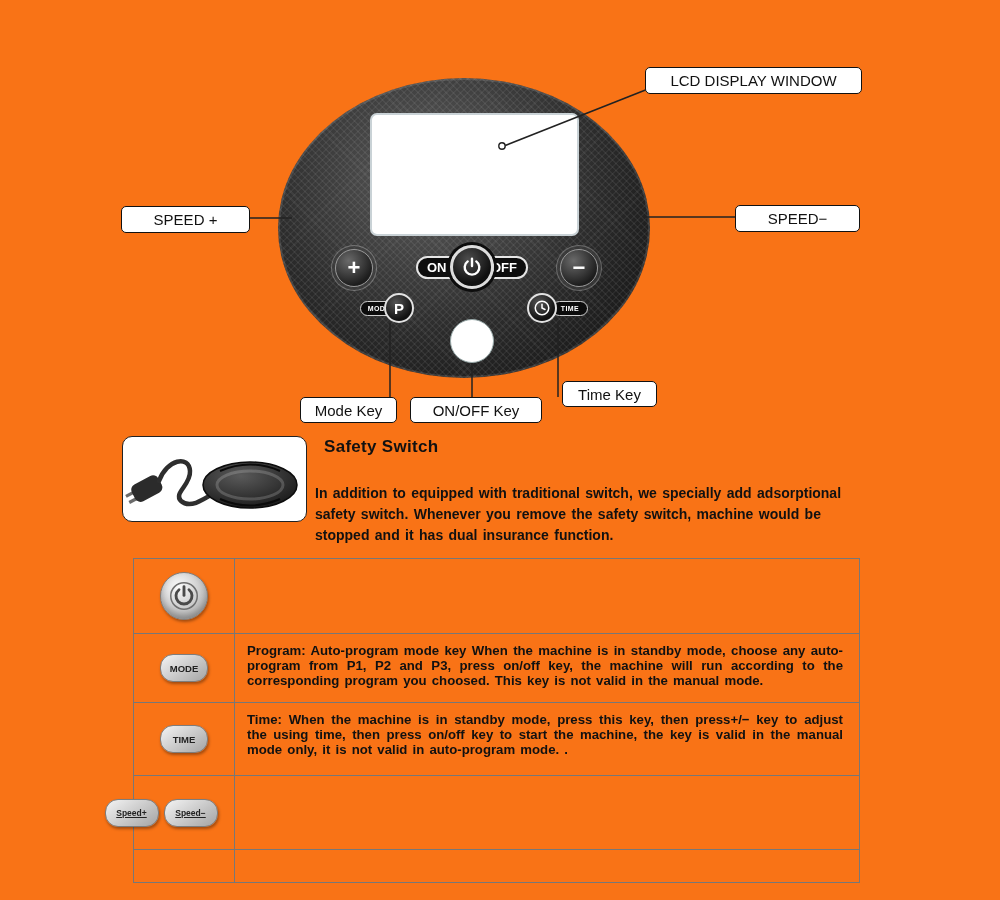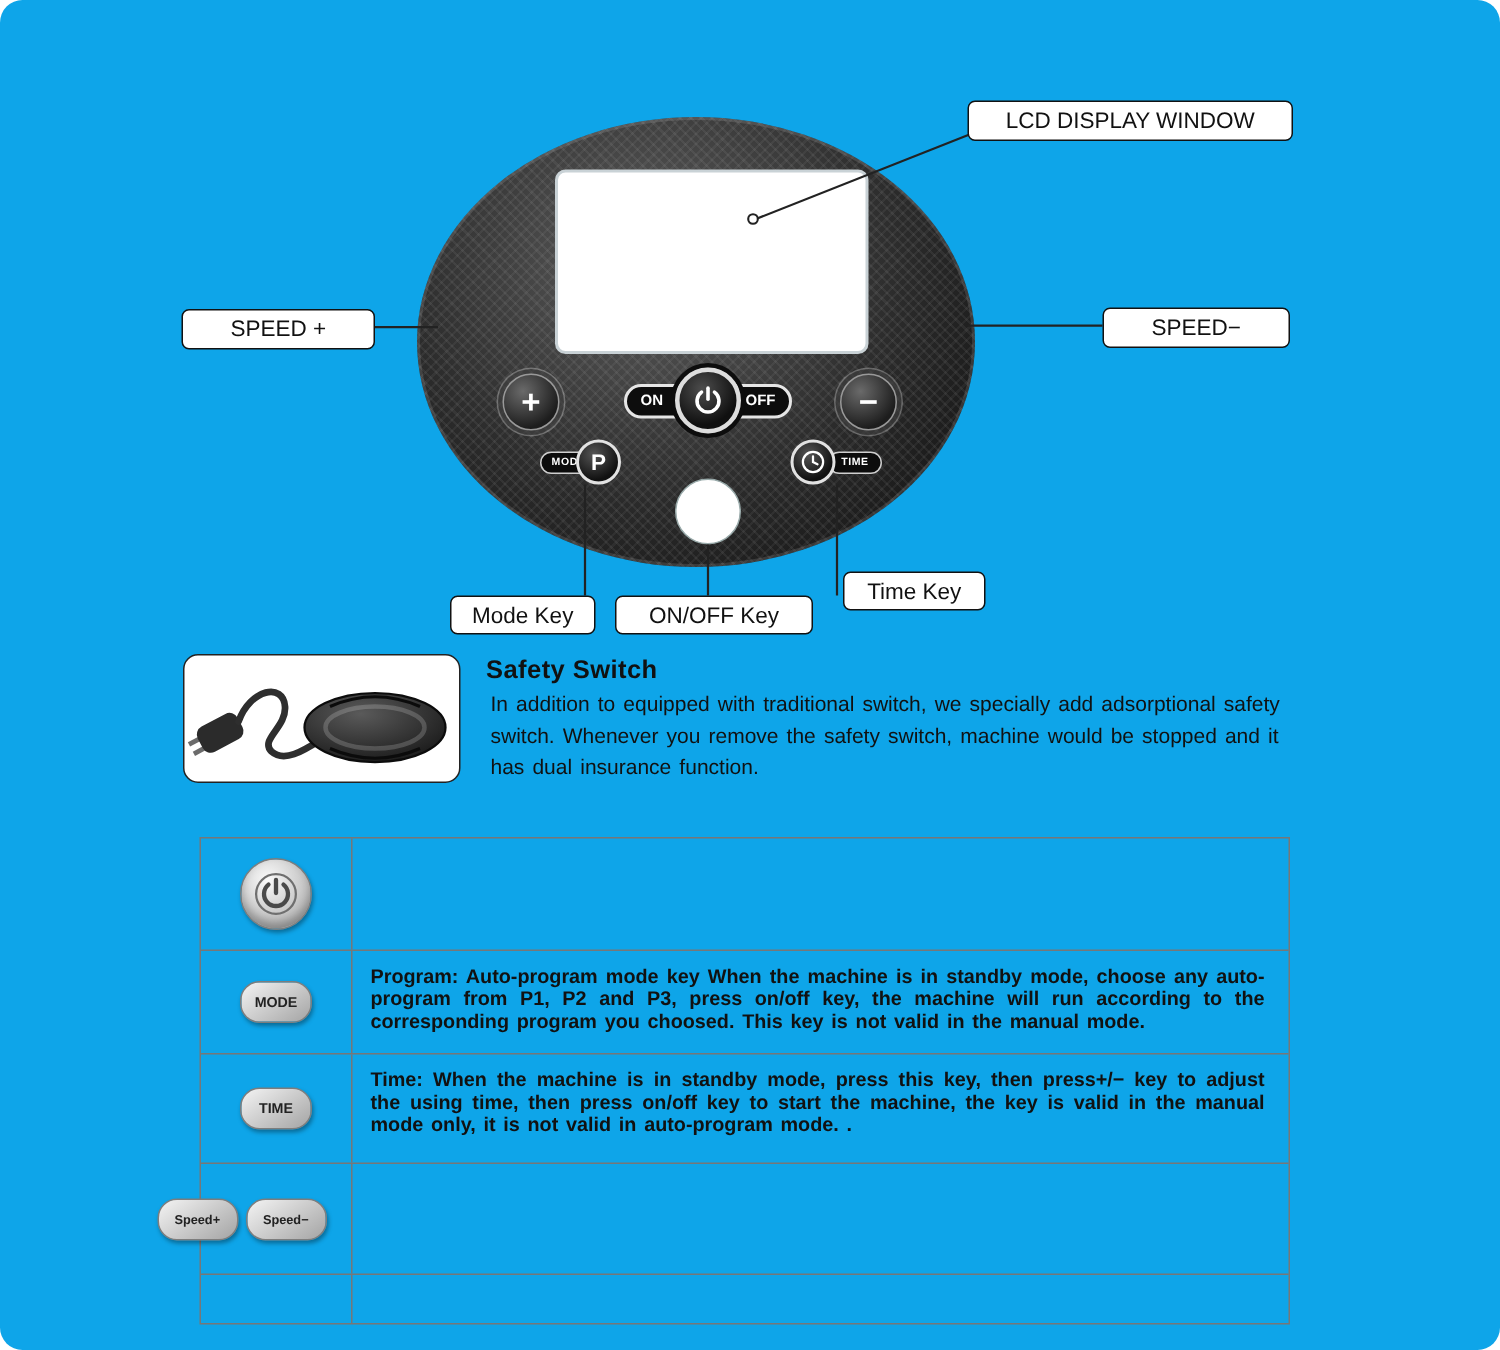--- a/index.html
+++ b/index.html
@@ -1,17 +1,17 @@
 <!DOCTYPE html>
 <html><head>
 <meta charset="utf-8">
 <style>
   html,body{margin:0;padding:0;background:#fff;}
-  .page{position:relative;width:1000px;height:900px;background:#0ea5e9;overflow:hidden;
-        font-family:"Liberation Sans", sans-serif;color:#111;border-radius:15px;}
+  .page{position:relative;width:1000px;height:900px;background:#f97316;overflow:hidden;
+        font-family:"Liberation Sans", sans-serif;color:#111;}
   svg.overlay{position:absolute;left:0;top:0;z-index:5;pointer-events:none;}
 
   
   .callout{position:absolute;background:#fff;border:1.6px solid #111;border-radius:5px;
            display:flex;align-items:center;justify-content:center;font-size:15px;
            color:#111;z-index:6;white-space:nowrap;}
 
   
   .panel{position:absolute;left:278px;top:78px;width:372px;height:300px;border-radius:50%;
     background:
@@ -20,59 +20,59 @@
       radial-gradient(ellipse at 42% 32%, #5e5e5e, #2b2b2b 55%, #0d0d0d 100%);
     box-shadow:inset 0 0 0 2px rgba(255,255,255,.12);z-index:1;}
   .lcd{position:absolute;left:370px;top:113px;width:205px;height:119px;background:#fff;
        border:2px solid #c9d2d6;border-radius:7px;z-index:2;}
   .round-btn{position:absolute;width:36px;height:36px;border-radius:50%;z-index:2;
        background:radial-gradient(circle at 35% 30%, #6a6a6a, #1d1d1d 72%);
        border:1px solid #999;box-shadow:0 0 0 3px rgba(0,0,0,.45), 0 0 0 4px rgba(255,255,255,.28);
        display:flex;align-items:center;justify-content:center;color:#fff;font-size:22px;font-weight:bold;line-height:1;}
   .pill{position:absolute;left:416px;top:256px;width:112px;height:23px;background:#0d0d0d;
        border:2px solid #e6e6e6;border-radius:14px;display:flex;justify-content:space-between;
-       align-items:center;padding:0 9px;color:#fff;font-size:10px;font-weight:bold;z-index:2;box-sizing:border-box;}
+       align-items:center;padding:0 9px;color:#fff;font-size:13px;font-weight:bold;z-index:2;box-sizing:border-box;}
   .power-btn{position:absolute;left:450px;top:245px;width:44px;height:44px;border-radius:50%;
        background:radial-gradient(circle at 40% 30%, #4d4d4d, #101010 68%);
        border:3px solid #ddd;box-shadow:0 0 0 3px #0d0d0d;box-sizing:border-box;
        display:flex;align-items:center;justify-content:center;z-index:3;}
   .tag{position:absolute;background:#0c0c0c;border:1px solid #cfcfcf;border-radius:8px;color:#fff;
        font-size:7px;font-weight:bold;display:flex;align-items:center;justify-content:center;
        letter-spacing:.4px;z-index:2;box-sizing:border-box;}
   .small-circle{position:absolute;width:30px;height:30px;border-radius:50%;z-index:3;box-sizing:border-box;
        background:radial-gradient(circle at 38% 30%, #555, #111 70%);border:2px solid #e2e2e2;
        display:flex;align-items:center;justify-content:center;color:#fff;font-size:15px;font-weight:bold;}
   .hole{position:absolute;left:450px;top:319px;width:44px;height:44px;border-radius:50%;
        background:#fff;border:1px solid #9aa;z-index:2;box-sizing:border-box;}
 
   
   .safety-box{position:absolute;left:122px;top:436px;width:183px;height:84px;border:1.6px solid #222;
        border-radius:10px;z-index:2;overflow:hidden;background:#fff;}
   .safety-heading{position:absolute;left:324px;top:437px;font-size:17px;font-weight:bold;letter-spacing:.3px;}
-  .safety-body{position:absolute;left:315px;top:459px;width:545px;font-size:14px;font-weight:normal;
-       line-height:21px;word-spacing:1.5px;margin-left:12px;}
+  .safety-body{position:absolute;left:315px;top:483px;width:545px;font-size:14px;font-weight:bold;
+       line-height:21px;word-spacing:1.5px;}
 
   
   .ftable{position:absolute;left:133px;top:558px;width:727px;border:1px solid #777;box-sizing:border-box;z-index:2;}
   .frow{display:flex;border-bottom:1px solid #777;}
   .frow.last{border-bottom:none;}
   .icon-cell{width:100px;flex:none;border-right:1px solid #777;display:flex;align-items:center;
        justify-content:center;overflow:visible;}
   .text-cell{flex:1;padding:10px 16px 0 12px;font-size:13.2px;font-weight:bold;line-height:14.8px;
        color:#111;text-align:justify;word-spacing:1.5px;}
   .key-power{width:46px;height:46px;border-radius:50%;
        background:radial-gradient(circle at 38% 30%, #fbfbfb, #b3b3b3 78%);
        border:1px solid #7d7d7d;box-shadow:inset 0 -4px 6px rgba(0,0,0,.25), 1px 2px 3px rgba(0,0,0,.35);
        display:flex;align-items:center;justify-content:center;}
   .key-oval{width:46px;height:26px;border-radius:13px;
        background:linear-gradient(145deg,#f4f4f4,#a4a4a4);
        border:1px solid #7d7d7d;box-shadow:1px 2px 3px rgba(0,0,0,.35);
        display:flex;align-items:center;justify-content:center;font-size:9.5px;font-weight:bold;color:#222;}
   .speed-pair{display:flex;gap:5px;margin-left:-46px;}
-  .speed-pair .key-oval{width:52px;font-size:8.5px;}
+  .speed-pair .key-oval{width:52px;font-size:8.5px;text-decoration:underline;}
 </style>
 </head>
 <body>
 
 <div class="page">
 
   <div class="panel"></div>
   <div class="lcd"></div>
 
   <svg class="overlay" width="1000" height="900">

